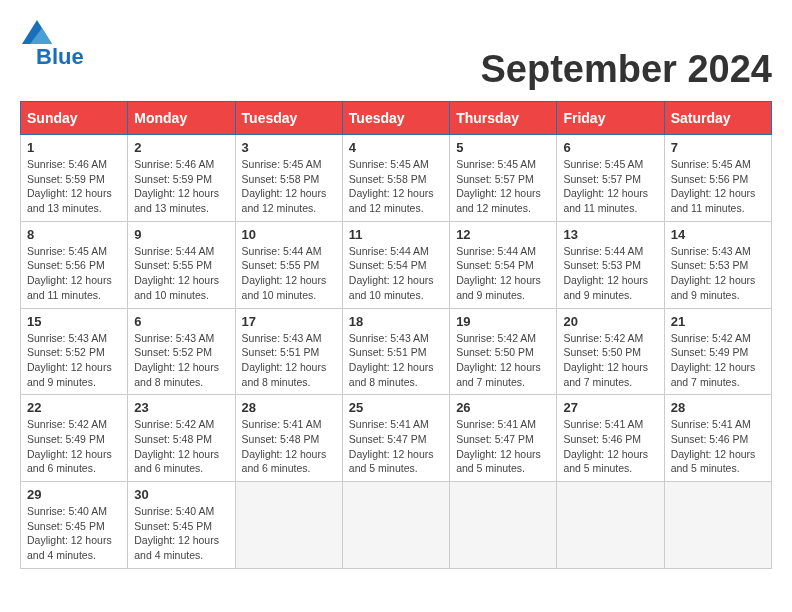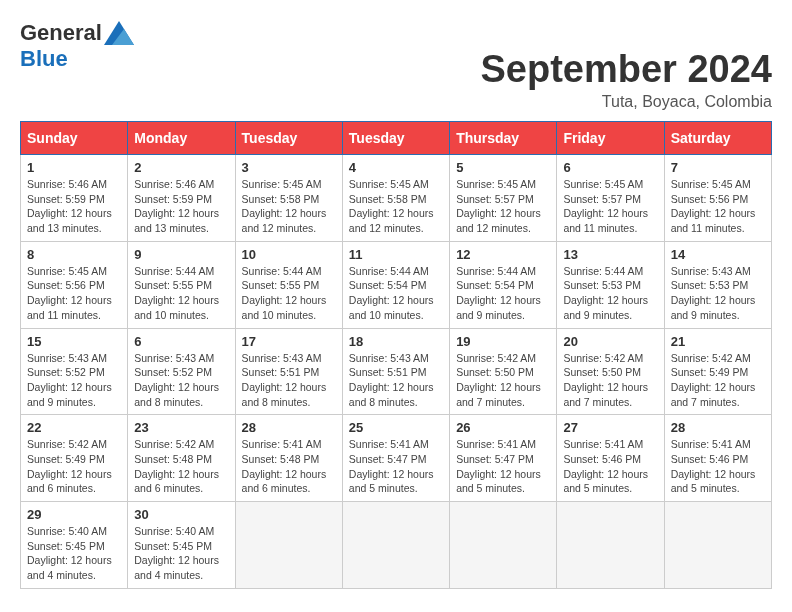--- a/index.html
+++ b/index.html
@@ -27,20 +27,21 @@
     }
     .logo-general {
       font-size: 22px;
       font-weight: bold;
       color: #333;
     }
     .logo-blue {
       font-size: 22px;
       font-weight: bold;
       color: #1a6fba;
+      margin-left: 16px;
     }
     .logo-icon {
       width: 30px;
       height: 24px;
       margin-left: 2px;
     }
     .title-section {
       text-align: right;
     }
     .month-title {
@@ -94,31 +95,29 @@
     .week-row td {
       height: 85px;
     }
   </style>
 </head>
 <body>
 
 <div class="header">
   <div class="logo">
     <div class="logo-text">
-      <span class="logo-general">General</span>
       <svg class="logo-icon" viewBox="0 0 30 24" xmlns="http://www.w3.org/2000/svg">
         <polygon points="0,24 15,0 30,24" fill="#1a6fba"></polygon>
         <polygon points="8,24 20,8 30,24" fill="#4a9fd4"></polygon>
       </svg>
     </div>
     <span class="logo-blue">Blue</span>
   </div>
   <div class="title-section">
     <div class="month-title">September 2024</div>
-    <div class="location">Tuta, Boyaca, Colombia</div>
   </div>
 </div>
 
 <table class="calendar">
   <thead>
     <tr>
     <th>Sunday</th>
         <th>Monday</th>
         <th>Tuesday</th>
         <th>Tuesday</th>

